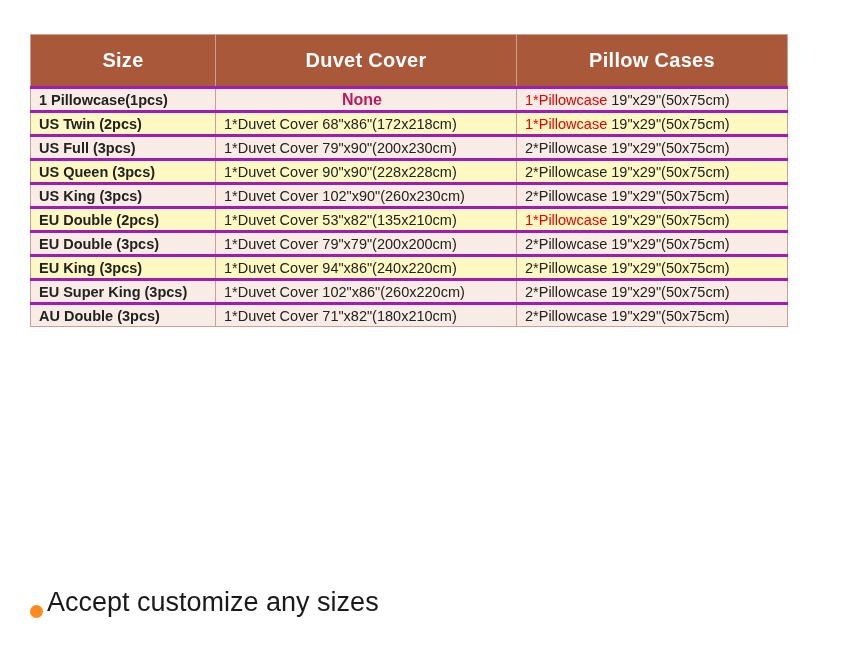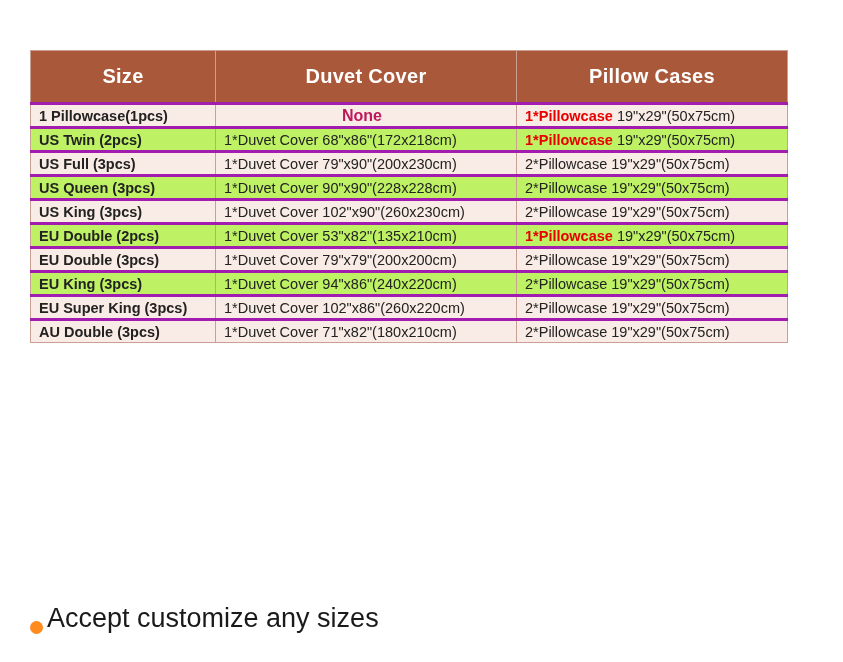--- a/index.html
+++ b/index.html
@@ -11,21 +11,20 @@
     height: 662px;
     background: #ffffff;
     font-family: "Liberation Sans", sans-serif;
     overflow: hidden;
   }
   .page {
     position: relative;
     width: 843px;
     height: 490px;
     box-sizing: border-box;
-    margin-top: 16px;
   }
   .table-wrap {
     position: absolute;
     left: 30px;
     top: 34px;
     width: 730px;
   }
   table.size-table {
     border-collapse: collapse;
     width: 730px;
@@ -57,21 +56,21 @@
     border-right: 1px solid #c9a093;
     height: 21px;
     vertical-align: middle;
     white-space: nowrap;
     overflow: hidden;
   }
   table.size-table td:last-child {
     border-right: none;
   }
   tr.row-odd td { background: #f9ebe5; }
-  tr.row-even td { background: #bef264; }
+  tr.row-even td { background: #fef9c3; }
 
   td.cell-size {
     font-weight: bold;
     font-size: 15px;
     padding-left: 10px;
     color: #1a1a1a;
   }
   td.cell-duvet {
     padding-left: 8px;
     font-size: 14.5px;
@@ -82,21 +81,21 @@
     color: #be185d;
     font-size: 16px;
     padding-left: 0;
   }
   td.cell-pillow {
     padding-left: 8px;
     font-size: 14.5px;
   }
   .hl {
     color: #e60000;
-    font-weight: bold;
+    font-weight: normal;
   }
   .footer-note {
     position: absolute;
     left: 30px;
     top: 588px;
     display: flex;
     align-items: flex-end;
   }
   .bullet {
     width: 13px;

